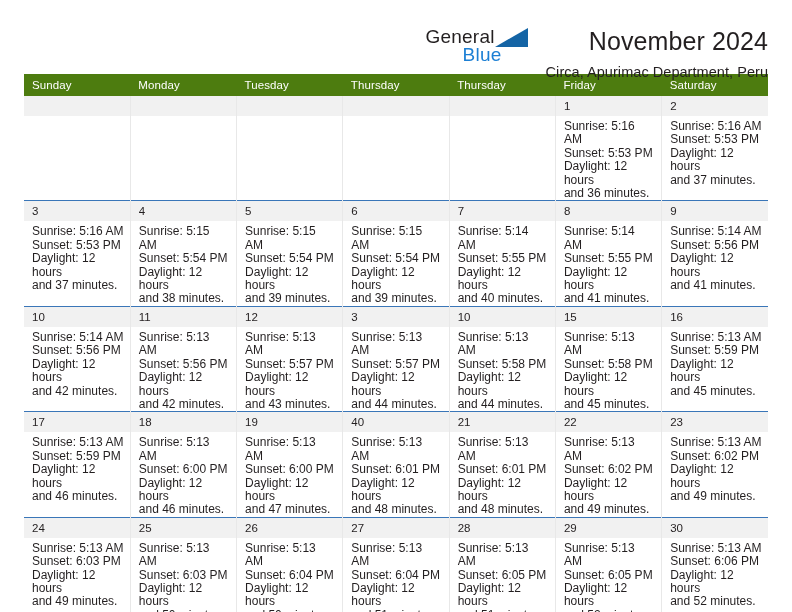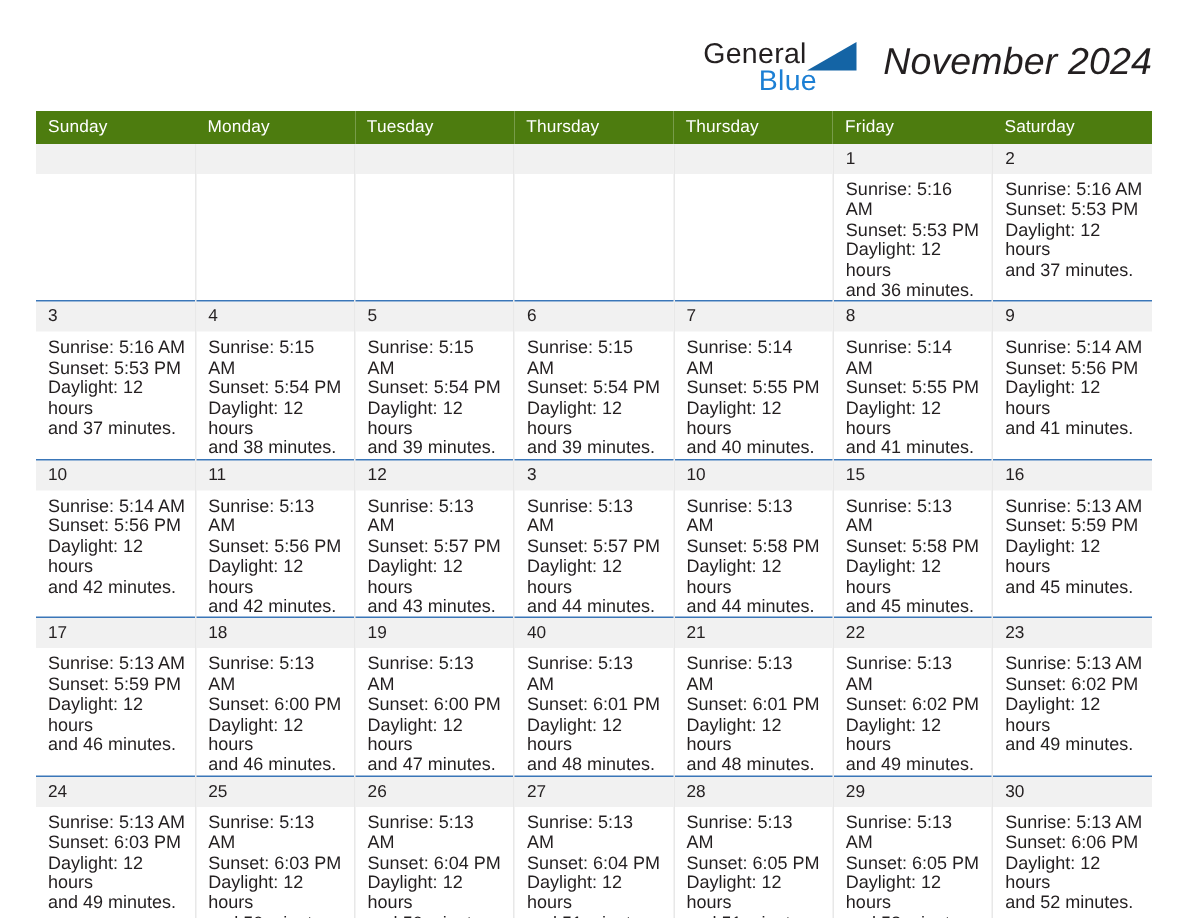--- a/index.html
+++ b/index.html
@@ -61,21 +61,20 @@
     top: 2px;
     width: 0;
     height: 0;
     border-left: 33px solid transparent;
     border-bottom: 19px solid #1464a5;
   }
 
   .titles {
     text-align: right;
     padding-top: 0px;
-    font-style: italic;
   }
   .cal-title {
     font-size: 25px;
     font-weight: normal;
     color: #231f20;
     line-height: 30px;
     letter-spacing: 0.1px;
   }
   .cal-subtitle {
     font-size: 14.5px;
@@ -155,20 +154,21 @@
   <div class="header">
 
     <div class="logo">
       <span class="logo-general">General</span>
       <span class="logo-triangle"></span>
       <span class="logo-blue">Blue</span>
     </div>
 
     <div class="titles">
       <div class="cal-title">November 2024</div>
+      <div class="cal-subtitle">Circa, Apurimac Department, Peru</div>
     </div>
 
   </div>
 
   <table class="calendar">
     <thead>
       <tr class="dow-row">
         <th>Sunday</th>
         <th>Monday</th>
         <th>Tuesday</th>

